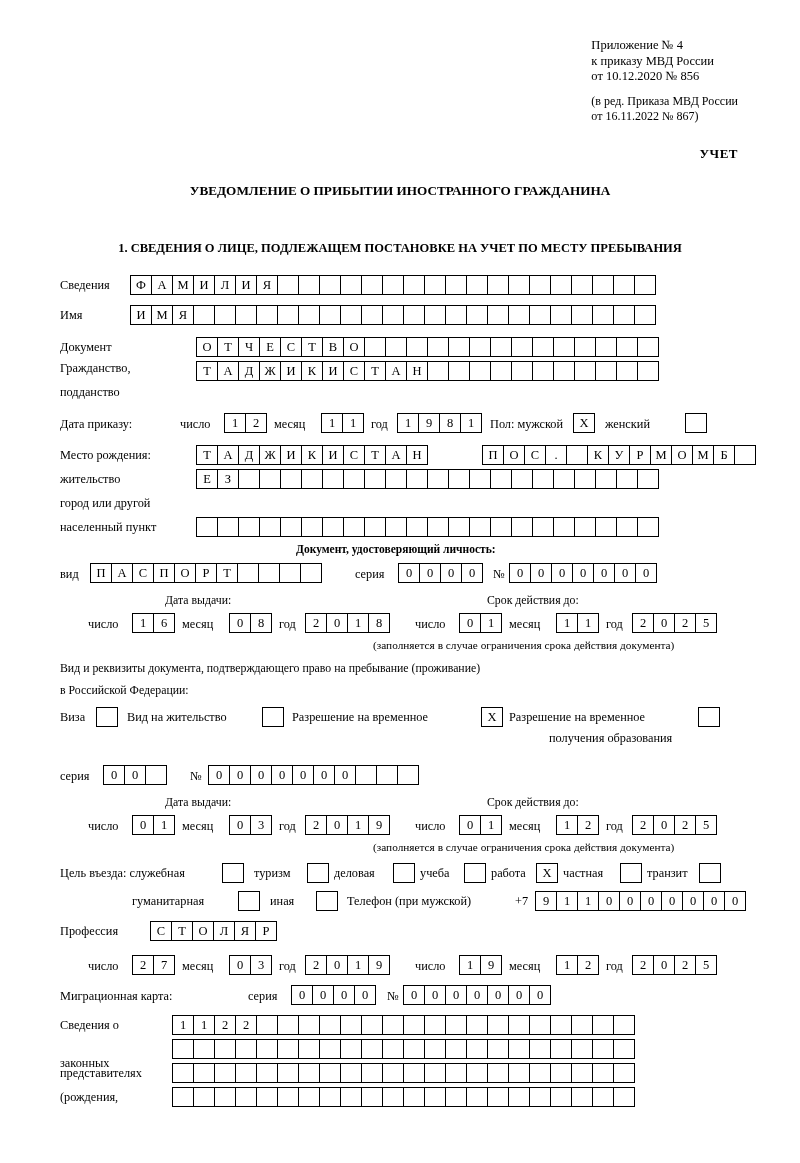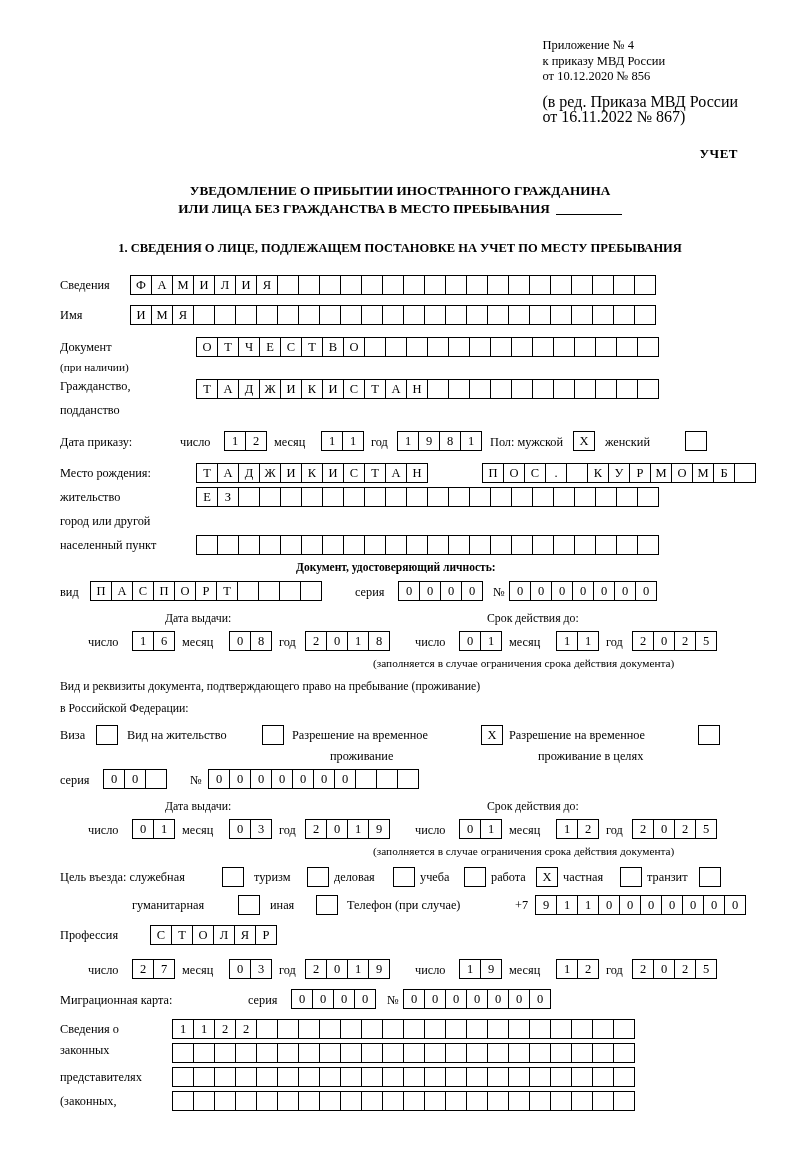--- a/index.html
+++ b/index.html
@@ -16,21 +16,21 @@
     padding:0;
     box-sizing:border-box;
   }
   .hdr{
     position:absolute;
     top:38px; right:62px;
     text-align:left;
     font-size:12.5px;
     line-height:15.5px;
   }
-  .hdr .small{font-size:16px;}
+  .hdr .small{font-size:12px;}
   .hdr .gap{height:9px;}
   .forma{
     position:absolute;
     top:146px; right:62px;
     font-weight:bold;
     font-size:13px;
     letter-spacing:.5px;
   }
   .title{
     position:absolute;
@@ -82,21 +82,20 @@
     <div>от 10.12.2020 № 856</div>
     <div class="gap"></div>
     <div class="small">(в ред. Приказа МВД России</div>
     <div class="small">от 16.11.2022 № 867)</div>
   </div>
 
   <div class="forma">УЧЕТ</div>
 
   <div class="title">
     <div>УВЕДОМЛЕНИЕ О ПРИБЫТИИ ИНОСТРАННОГО ГРАЖДАНИНА</div>
-    <div class="ln2"><span>ИЛИ ЛИЦА БЕЗ ГРАЖДАНСТВА В МЕСТО ПРЕБЫВАНИЯ</span><span class="uline"></span></div>
   </div>
 
   <div class="section1">1. СВЕДЕНИЯ О ЛИЦЕ, ПОДЛЕЖАЩЕМ ПОСТАНОВКЕ НА УЧЕТ ПО МЕСТУ ПРЕБЫВАНИЯ</div>
 
   <div class="body">
 
     <div class="row" style="height:30px">
       <span class="lbl" style="left:60px;top:3px">Сведения</span>
       <span class="boxes" id="b-surname" style="left:130px;top:0">
           <span class="cell">Ф</span>
@@ -177,23 +176,20 @@
           <span class="cell"></span>
           <span class="cell"></span>
           <span class="cell"></span>
           <span class="cell"></span>
           <span class="cell"></span>
           <span class="cell"></span>
           <span class="cell"></span>
           <span class="cell"></span>
           <span class="cell"></span>
         </span>
-    </div>
-    <div class="row" style="height:18px">
-      <span class="lbl sm" style="left:60px;top:0">(при наличии)</span>
     </div>
 
     <div class="row" style="height:24px">
       <span class="lbl" style="left:60px;top:0">Гражданство,</span>
       <span class="boxes" id="b-citiz" style="left:196px;top:0">
           <span class="cell">Т</span>
           <span class="cell">А</span>
           <span class="cell">Д</span>
           <span class="cell">Ж</span>
           <span class="cell">И</span>
@@ -437,23 +433,22 @@
         </span>
       <span class="lbl" style="left:292px;top:3px">Разрешение на временное</span>
       <span class="boxes" id="b-temp" style="left:481px;top:0">
           <span class="cell">X</span>
         </span>
       <span class="lbl" style="left:509px;top:3px">Разрешение на временное</span>
       <span class="boxes" id="b-edu" style="left:698px;top:0">
           <span class="cell"></span>
         </span>
     </div>
-    <div class="row" style="height:20px">
-      <span class="lbl" style="left:330px;top:0">проживание</span>
-      <span class="lbl" style="left:538px;top:0">проживание в целях</span>
+    <div class="row" style="height:34px">
+      <span class="lbl" style="left:549px;top:0">получения образования</span>
     </div>
 
     <div class="row" style="height:30px">
       <span class="lbl" style="left:60px;top:4px">серия</span>
       <span class="boxes" id="b-pser" style="left:103px;top:0">
           <span class="cell">0</span>
           <span class="cell">0</span>
           <span class="cell"></span>
         </span>
       <span class="lbl" style="left:190px;top:4px">№</span>
@@ -548,21 +543,21 @@
 
     <div class="row" style="height:30px">
       <span class="lbl" style="left:132px;top:3px">гуманитарная</span>
       <span class="boxes" id="b-phum" style="left:238px;top:0">
           <span class="cell"></span>
         </span>
       <span class="lbl" style="left:270px;top:3px">иная</span>
       <span class="boxes" id="b-poth" style="left:316px;top:0">
           <span class="cell"></span>
         </span>
-      <span class="lbl" style="left:347px;top:3px">Телефон (при случае)</span>
+      <span class="lbl" style="left:347px;top:3px">Телефон (при мужской)</span>
       <span class="lbl" style="left:515px;top:3px">+7</span>
       <span class="boxes" id="b-phone" style="left:535px;top:0">
           <span class="cell">9</span>
           <span class="cell">1</span>
           <span class="cell">1</span>
           <span class="cell">0</span>
           <span class="cell">0</span>
           <span class="cell">0</span>
           <span class="cell">0</span>
           <span class="cell">0</span>
@@ -662,21 +657,21 @@
           <span class="cell"></span>
           <span class="cell"></span>
           <span class="cell"></span>
           <span class="cell"></span>
           <span class="cell"></span>
           <span class="cell"></span>
           <span class="cell"></span>
         </span>
     </div>
     <div class="row" style="height:24px">
-      <span class="lbl" style="left:60px;top:0">законных</span>
+      <span class="lbl" style="left:60px;top:17px">законных</span>
       <span class="boxes" id="b-lr2" style="left:172px;top:0">
           <span class="cell"></span>
           <span class="cell"></span>
           <span class="cell"></span>
           <span class="cell"></span>
           <span class="cell"></span>
           <span class="cell"></span>
           <span class="cell"></span>
           <span class="cell"></span>
           <span class="cell"></span>
@@ -716,21 +711,21 @@
           <span class="cell"></span>
           <span class="cell"></span>
           <span class="cell"></span>
           <span class="cell"></span>
           <span class="cell"></span>
           <span class="cell"></span>
           <span class="cell"></span>
         </span>
     </div>
     <div class="row" style="height:24px">
-      <span class="lbl" style="left:60px;top:3px">(законных,</span>
+      <span class="lbl" style="left:60px;top:3px">(рождения,</span>
       <span class="boxes" id="b-lr4" style="left:172px;top:0">
           <span class="cell"></span>
           <span class="cell"></span>
           <span class="cell"></span>
           <span class="cell"></span>
           <span class="cell"></span>
           <span class="cell"></span>
           <span class="cell"></span>
           <span class="cell"></span>
           <span class="cell"></span>

